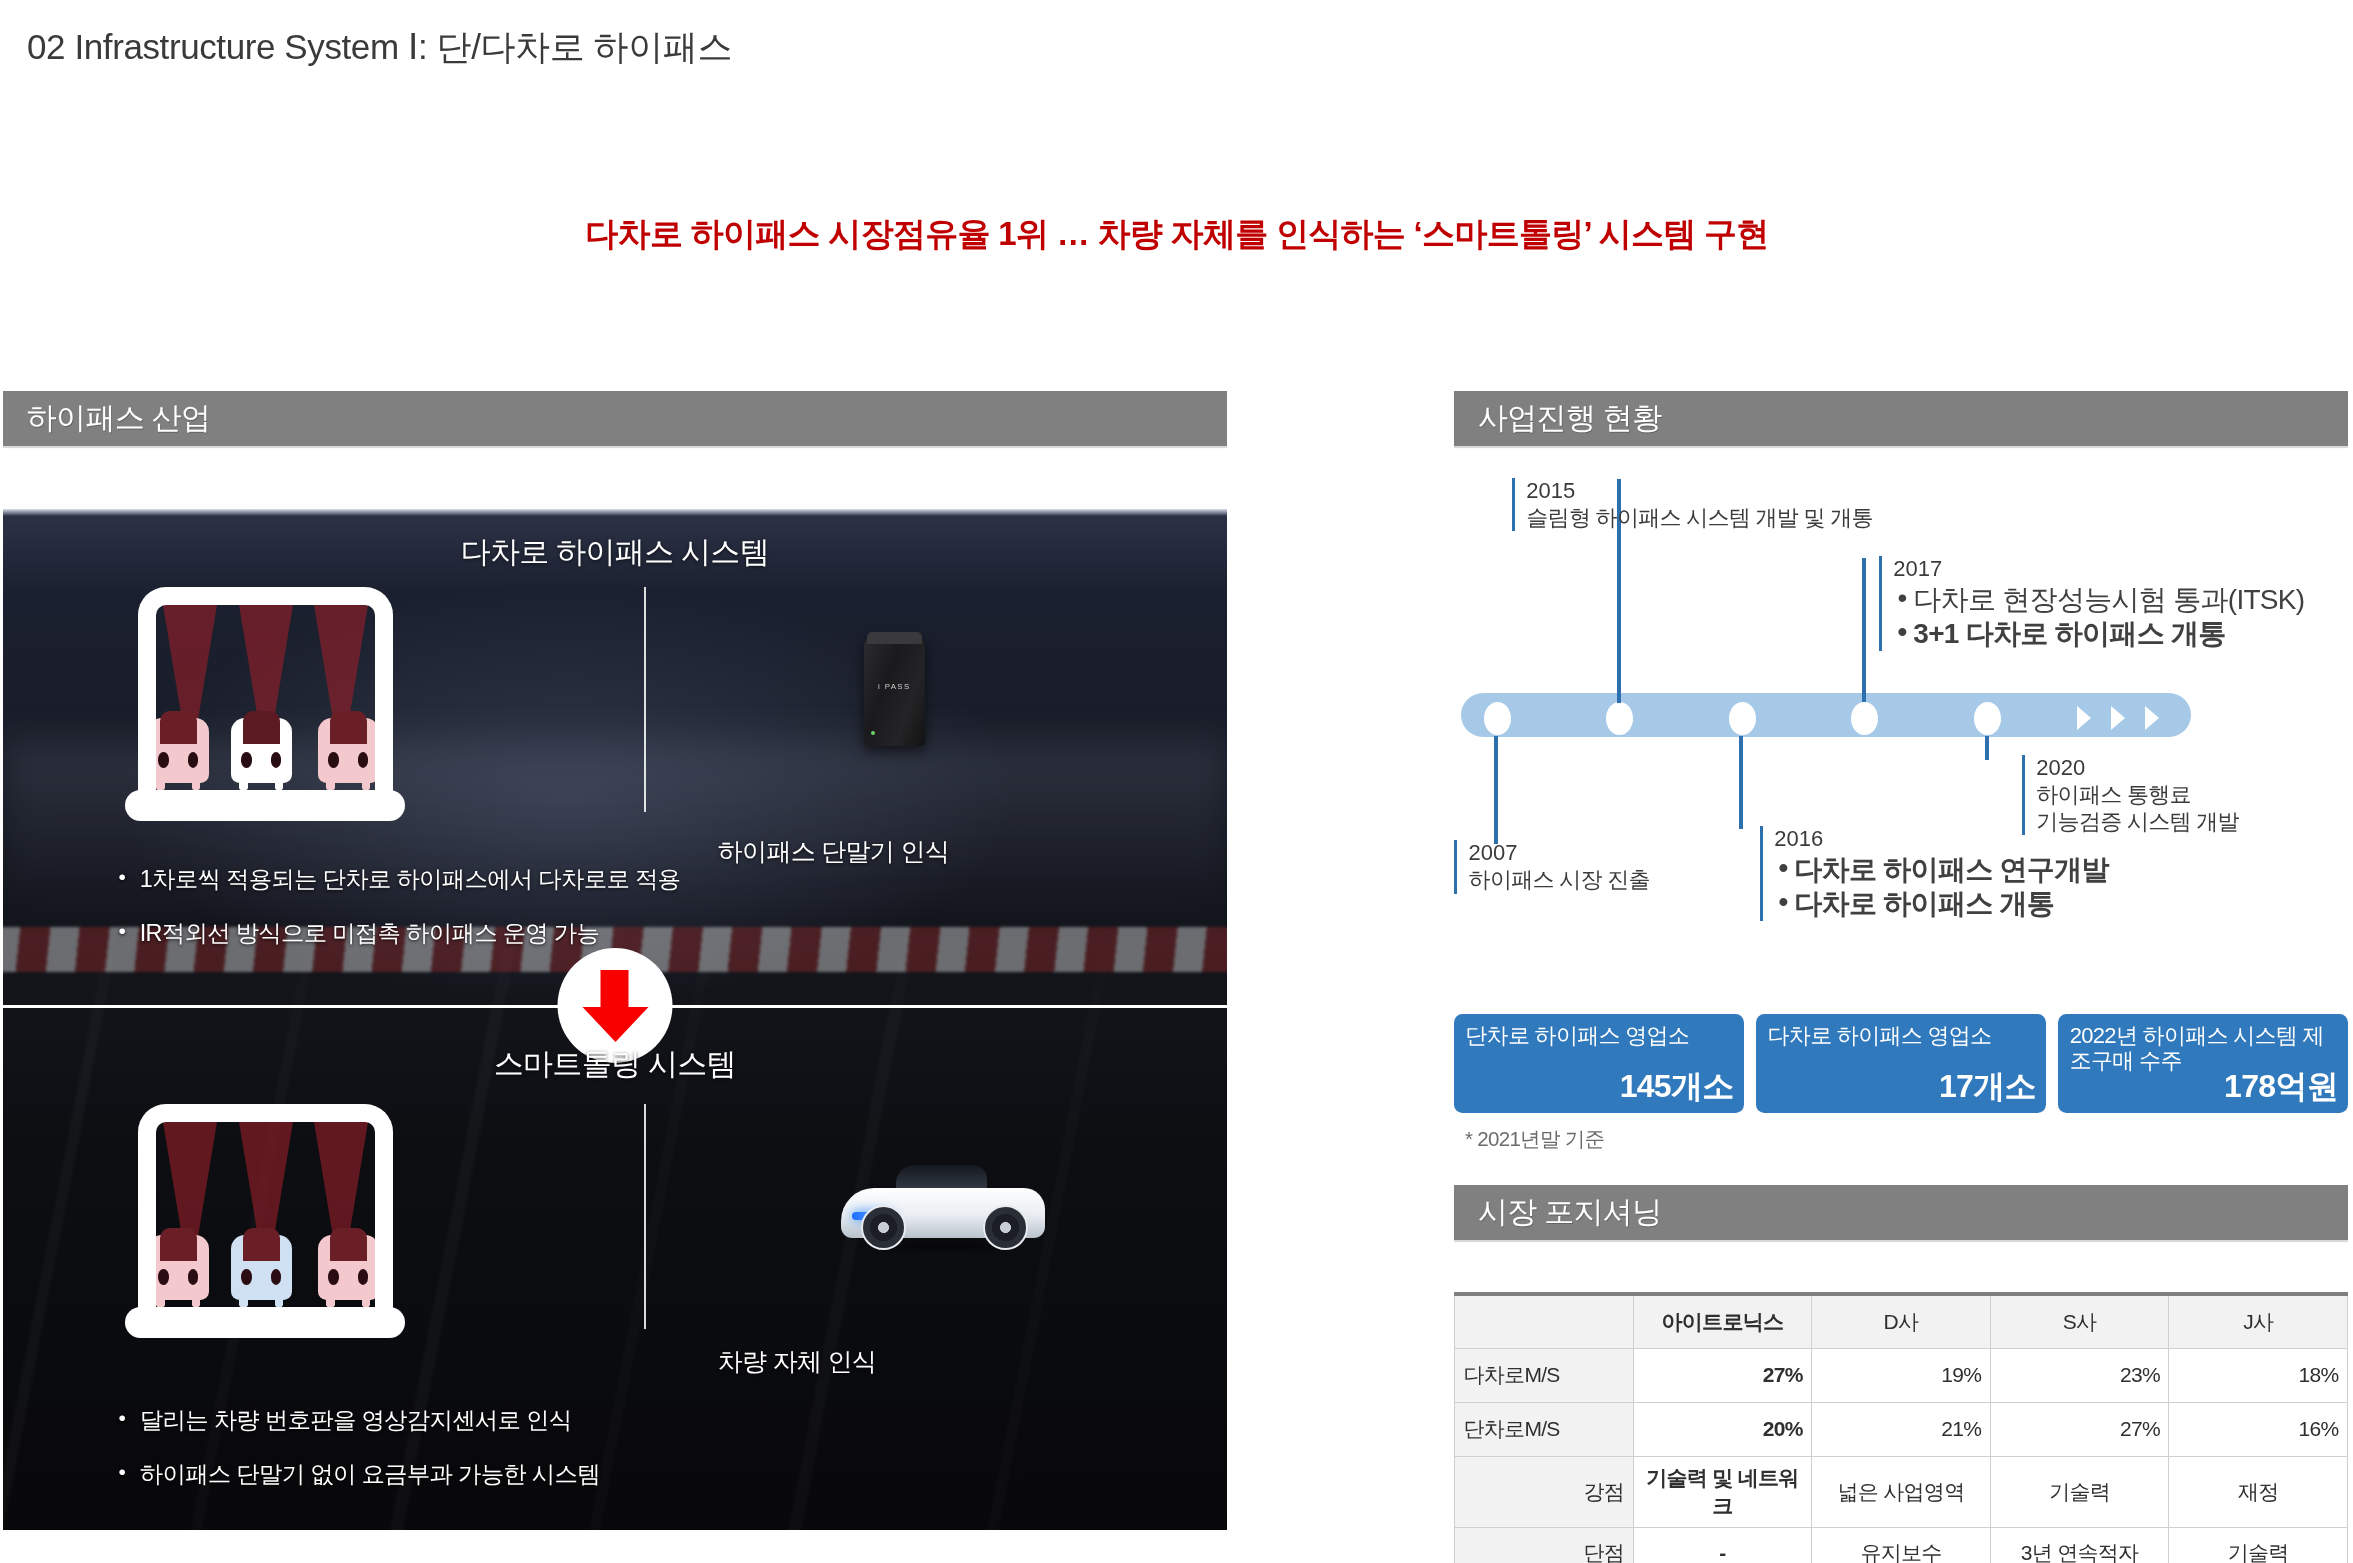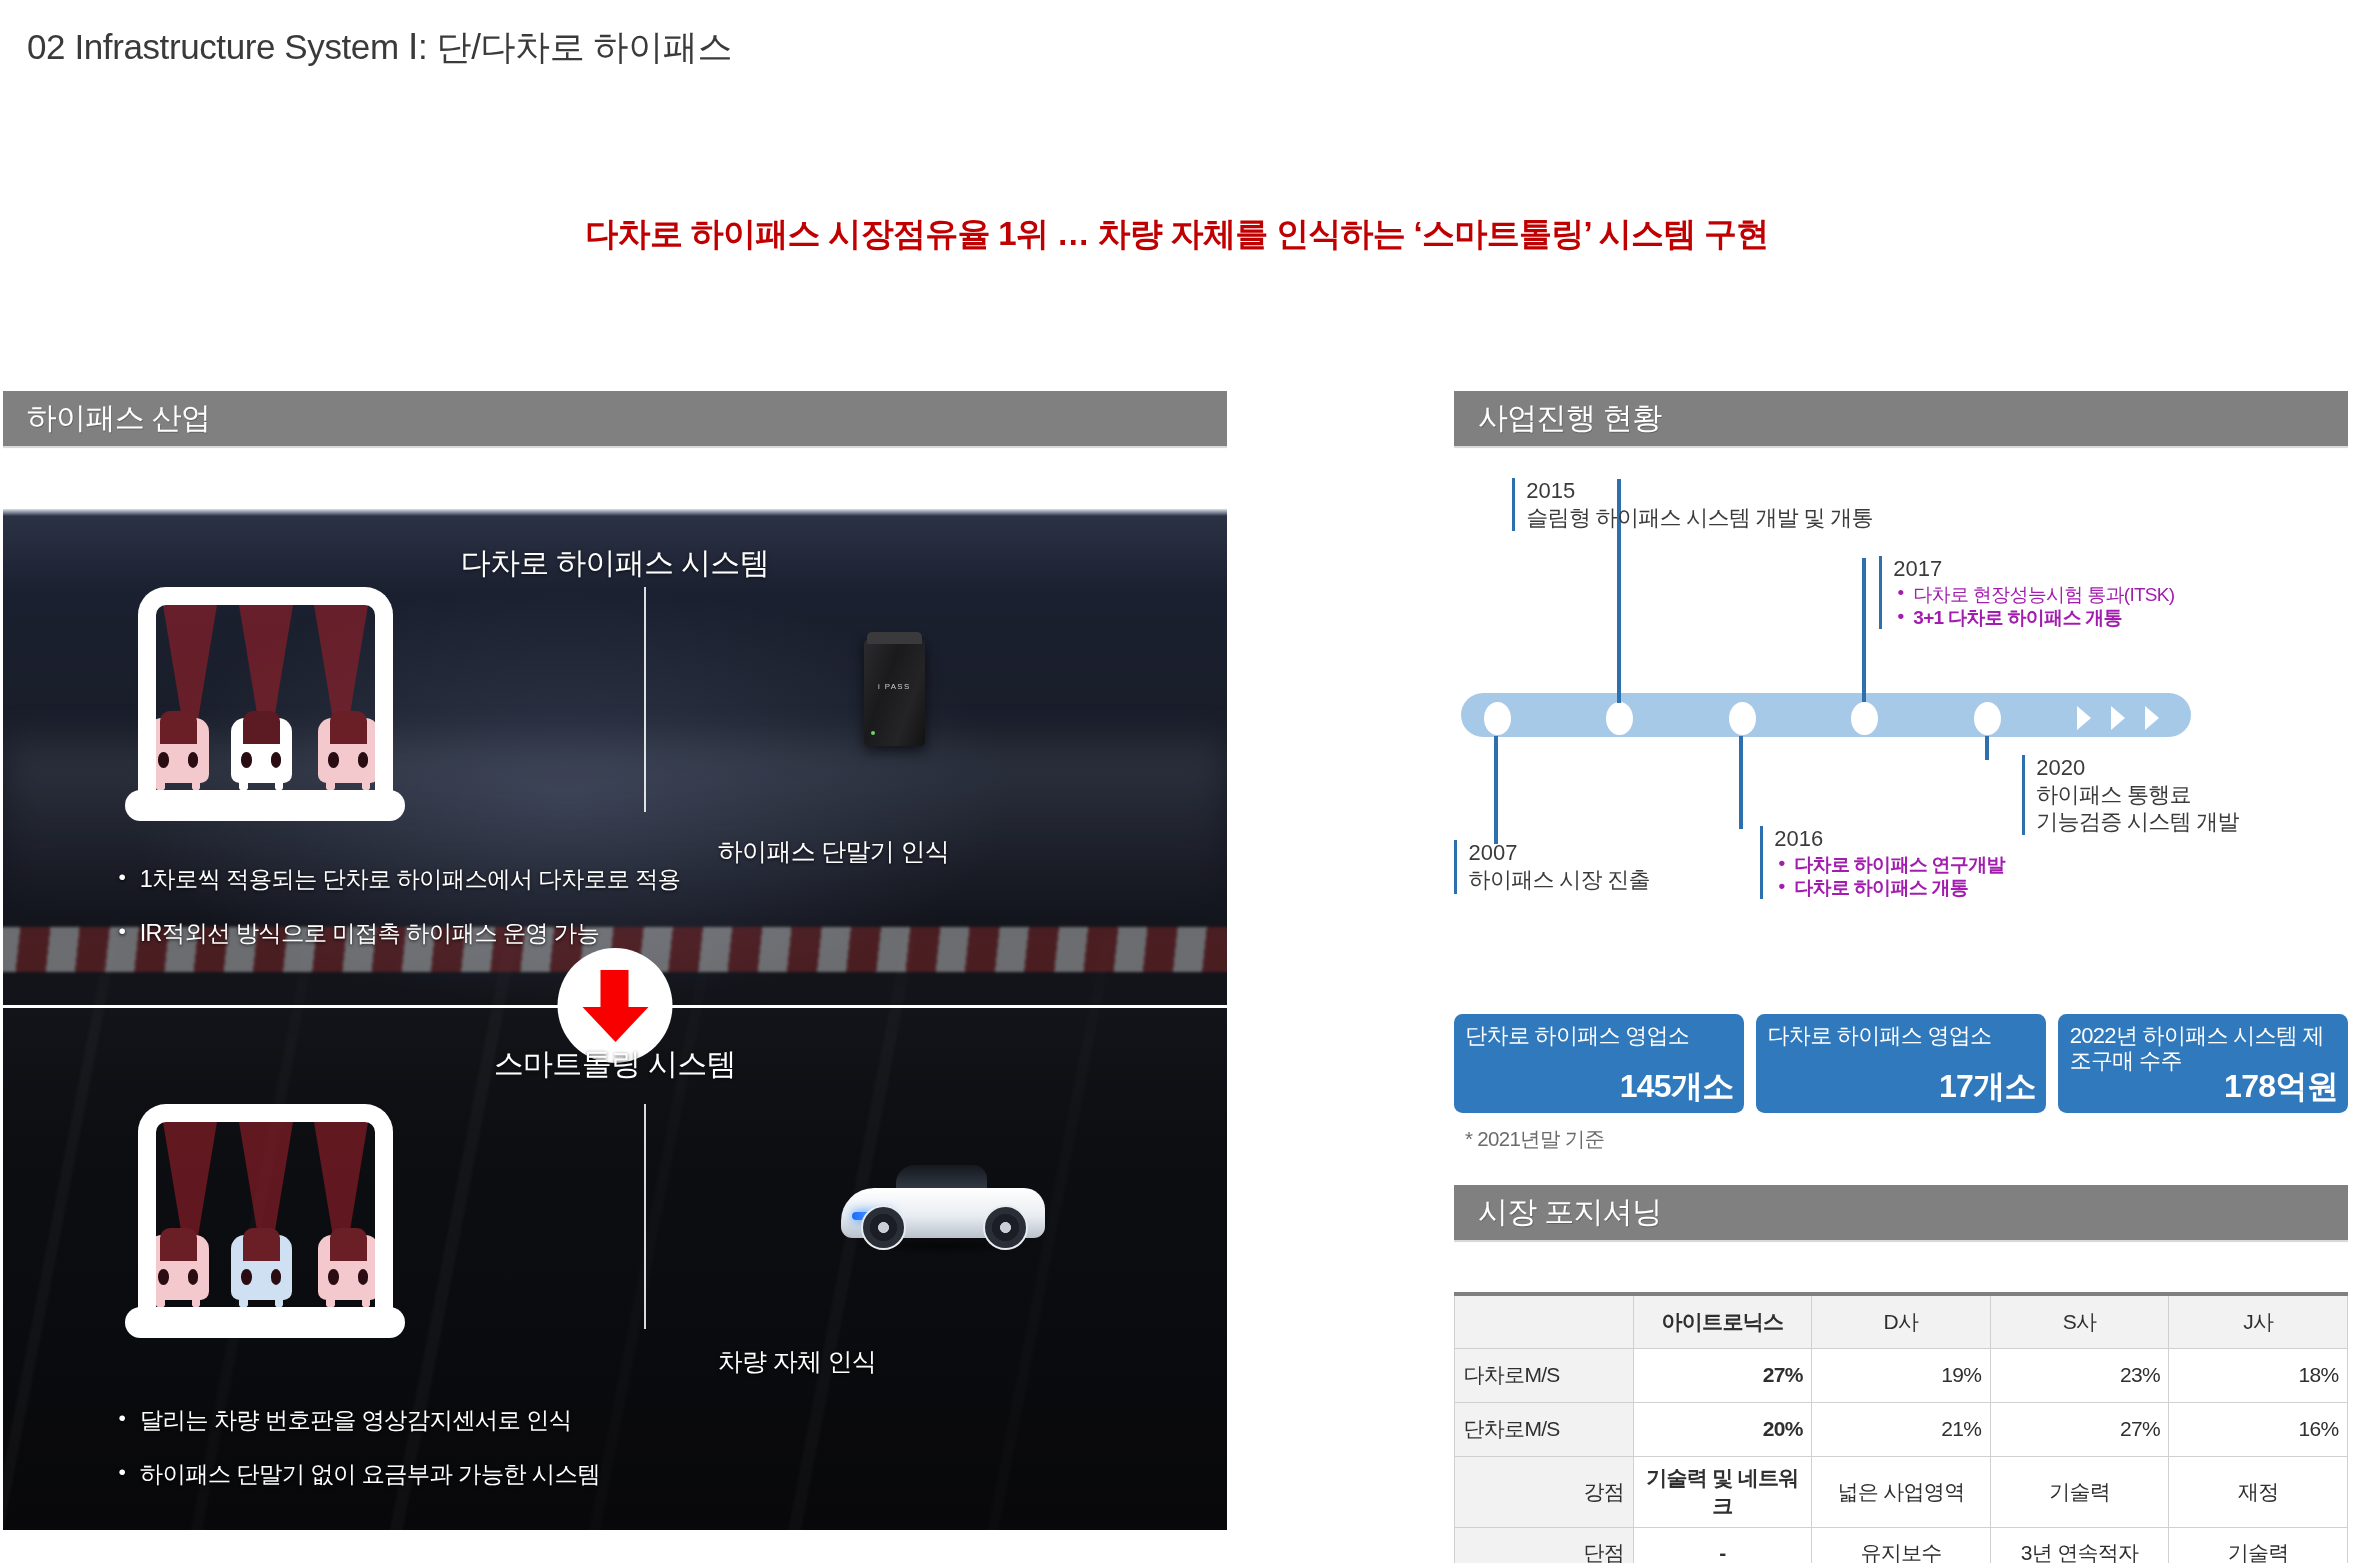--- a/index.html
+++ b/index.html
@@ -73,21 +73,21 @@
     position:absolute; left:-42px; right:-42px; top:418px; height:45px;
     background:repeating-linear-gradient(96deg,#8e2a2a 0 30px,#d8d8d8 30px 59px);
     opacity:.45; filter:blur(1.4px);
   }
 
   .panel-caption{
     position:absolute; left:0; right:0; text-align:center;
     color:#ffffff; font-size:30px; letter-spacing:-0.7px;
     text-shadow:0 1.4px 3.5px rgba(0,0,0,.7);
   }
-  #cap-top    { top:34px; }
+  #cap-top    { top:23px; }
   #cap-bottom { top:535px; }
 
   .mini-caption{
     position:absolute; color:#ffffff; font-size:25px; letter-spacing:-0.7px;
     text-shadow:0 1.4px 3.5px rgba(0,0,0,.8);
   }
   #cap-terminal{ left:715px; top:326px; }
   #cap-vehicle { left:715px; top:836px; }
 
   .v-divider{
@@ -238,22 +238,22 @@
     position:absolute; top:224px; width:0; height:0;
     border-top:12px solid transparent; border-bottom:12px solid transparent;
     border-left:14px solid #ffffff;
   }
   .tl-stem{ position:absolute; width:3.5px; background:#2E6FAD; }
 
   .tl-entry{ position:absolute; padding-left:12.7px; border-left:3.5px solid #2E6FAD; }
   .tl-entry .yr{ font-size:22px; color:#3b3b3b; line-height:1.22; }
   .tl-entry .ln{ font-size:22px; color:#3b3b3b; line-height:1.22; letter-spacing:-0.7px; white-space:nowrap; }
   .tl-entry ul{ list-style:none; }
-  .tl-entry li{ position:relative; padding-left:20px; font-size:19px; line-height:1.22;
-                color:#a21caf; letter-spacing:-0.7px; white-space:nowrap; }
+  .tl-entry li{ position:relative; padding-left:20px; font-size:28px; line-height:1.22;
+                color:#404040; letter-spacing:-0.7px; white-space:nowrap; }
   .tl-entry li::before{ content:"•"; position:absolute; left:4.2px; top:-2.1px; }
   .tl-entry li.b{ font-weight:bold; }
 
   #tl-2015{ left:58px;  top:-4.2px;   border-left:none; padding-left:0; }
   #tl-2017{ left:425px; top:74px;  border-left:none; padding-left:0; }
   #tl-2020{ left:568px; top:273px;  border-left:none; padding-left:0; }
   #tl-2016{ left:306px; top:344px;  border-left:none; padding-left:0; }
   #tl-2007{ left:-5.7px;  top:358px;  border-left:none; padding-left:6px; }
   .tl-entry .inner{ padding-left:11.3px; border-left:3.5px solid #2E6FAD; }
 

